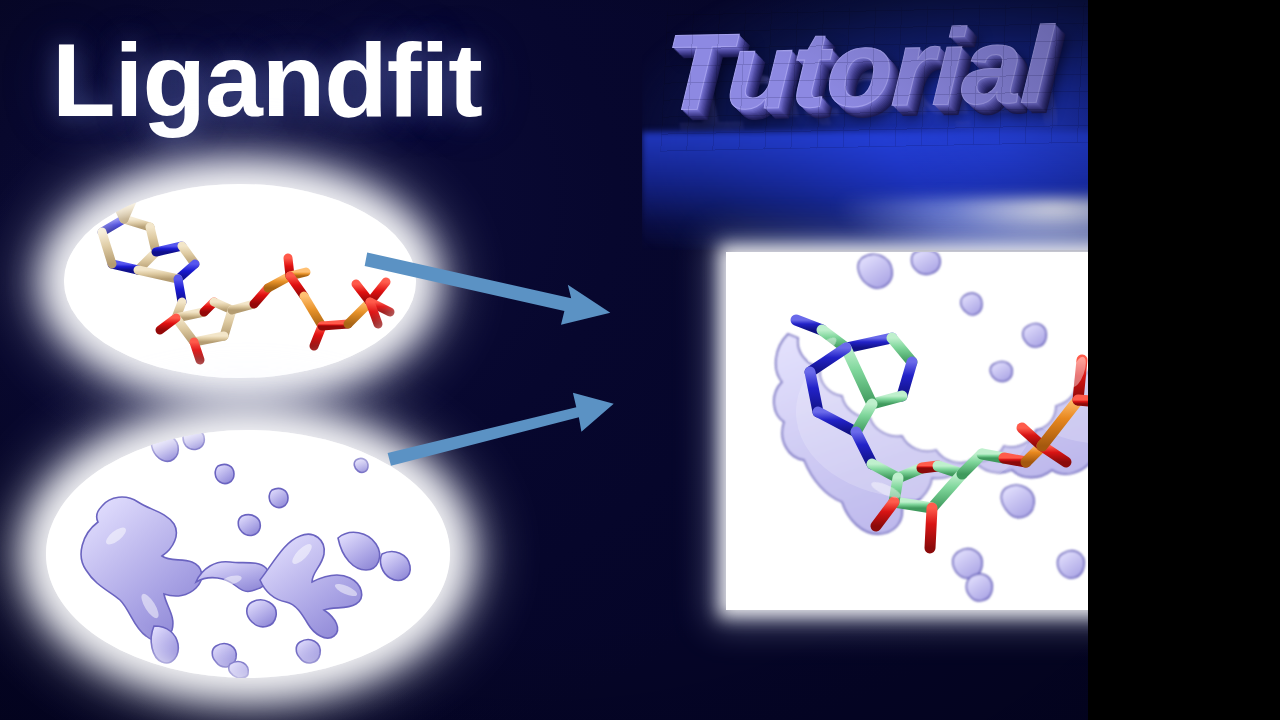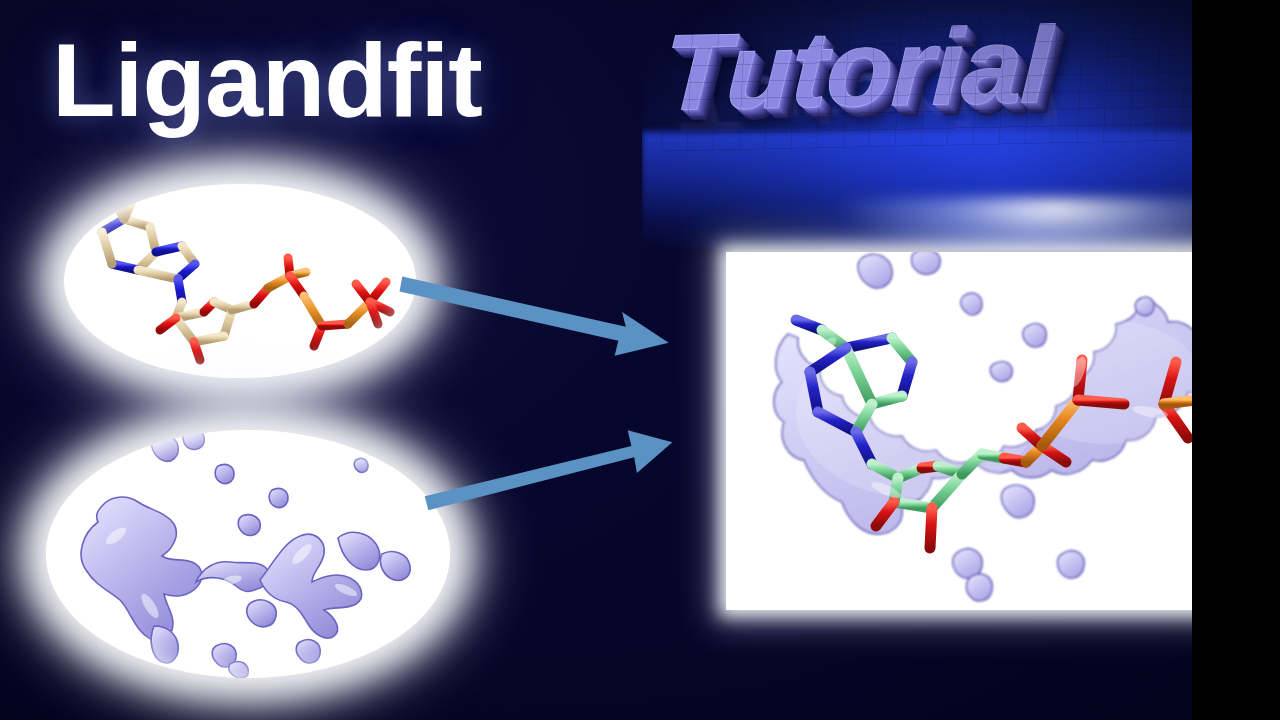--- a/index.html
+++ b/index.html
@@ -1,21 +1,21 @@
 <!DOCTYPE html>
 <html><head>
 <meta charset="utf-8">
 <title>Ligandfit Tutorial</title>
 <style>
   html,body{margin:0;padding:0;background:#000;}
   body{font-family:"Liberation Sans",sans-serif;}
 
   #stage{
     position:relative;
-    width:1192px;height:720px;
+    width:1088px;height:720px;
     overflow:hidden;
     background:#06062e;
   }
 
   
   .bg-base{
     position:absolute;inset:0;
     background:
       radial-gradient(ellipse 70% 80% at 18% 28%, #0d0d3c 0%, #07072e 55%, #050528 100%),
       linear-gradient(160deg,#09093a 0%,#06062c 50%,#040420 100%);

